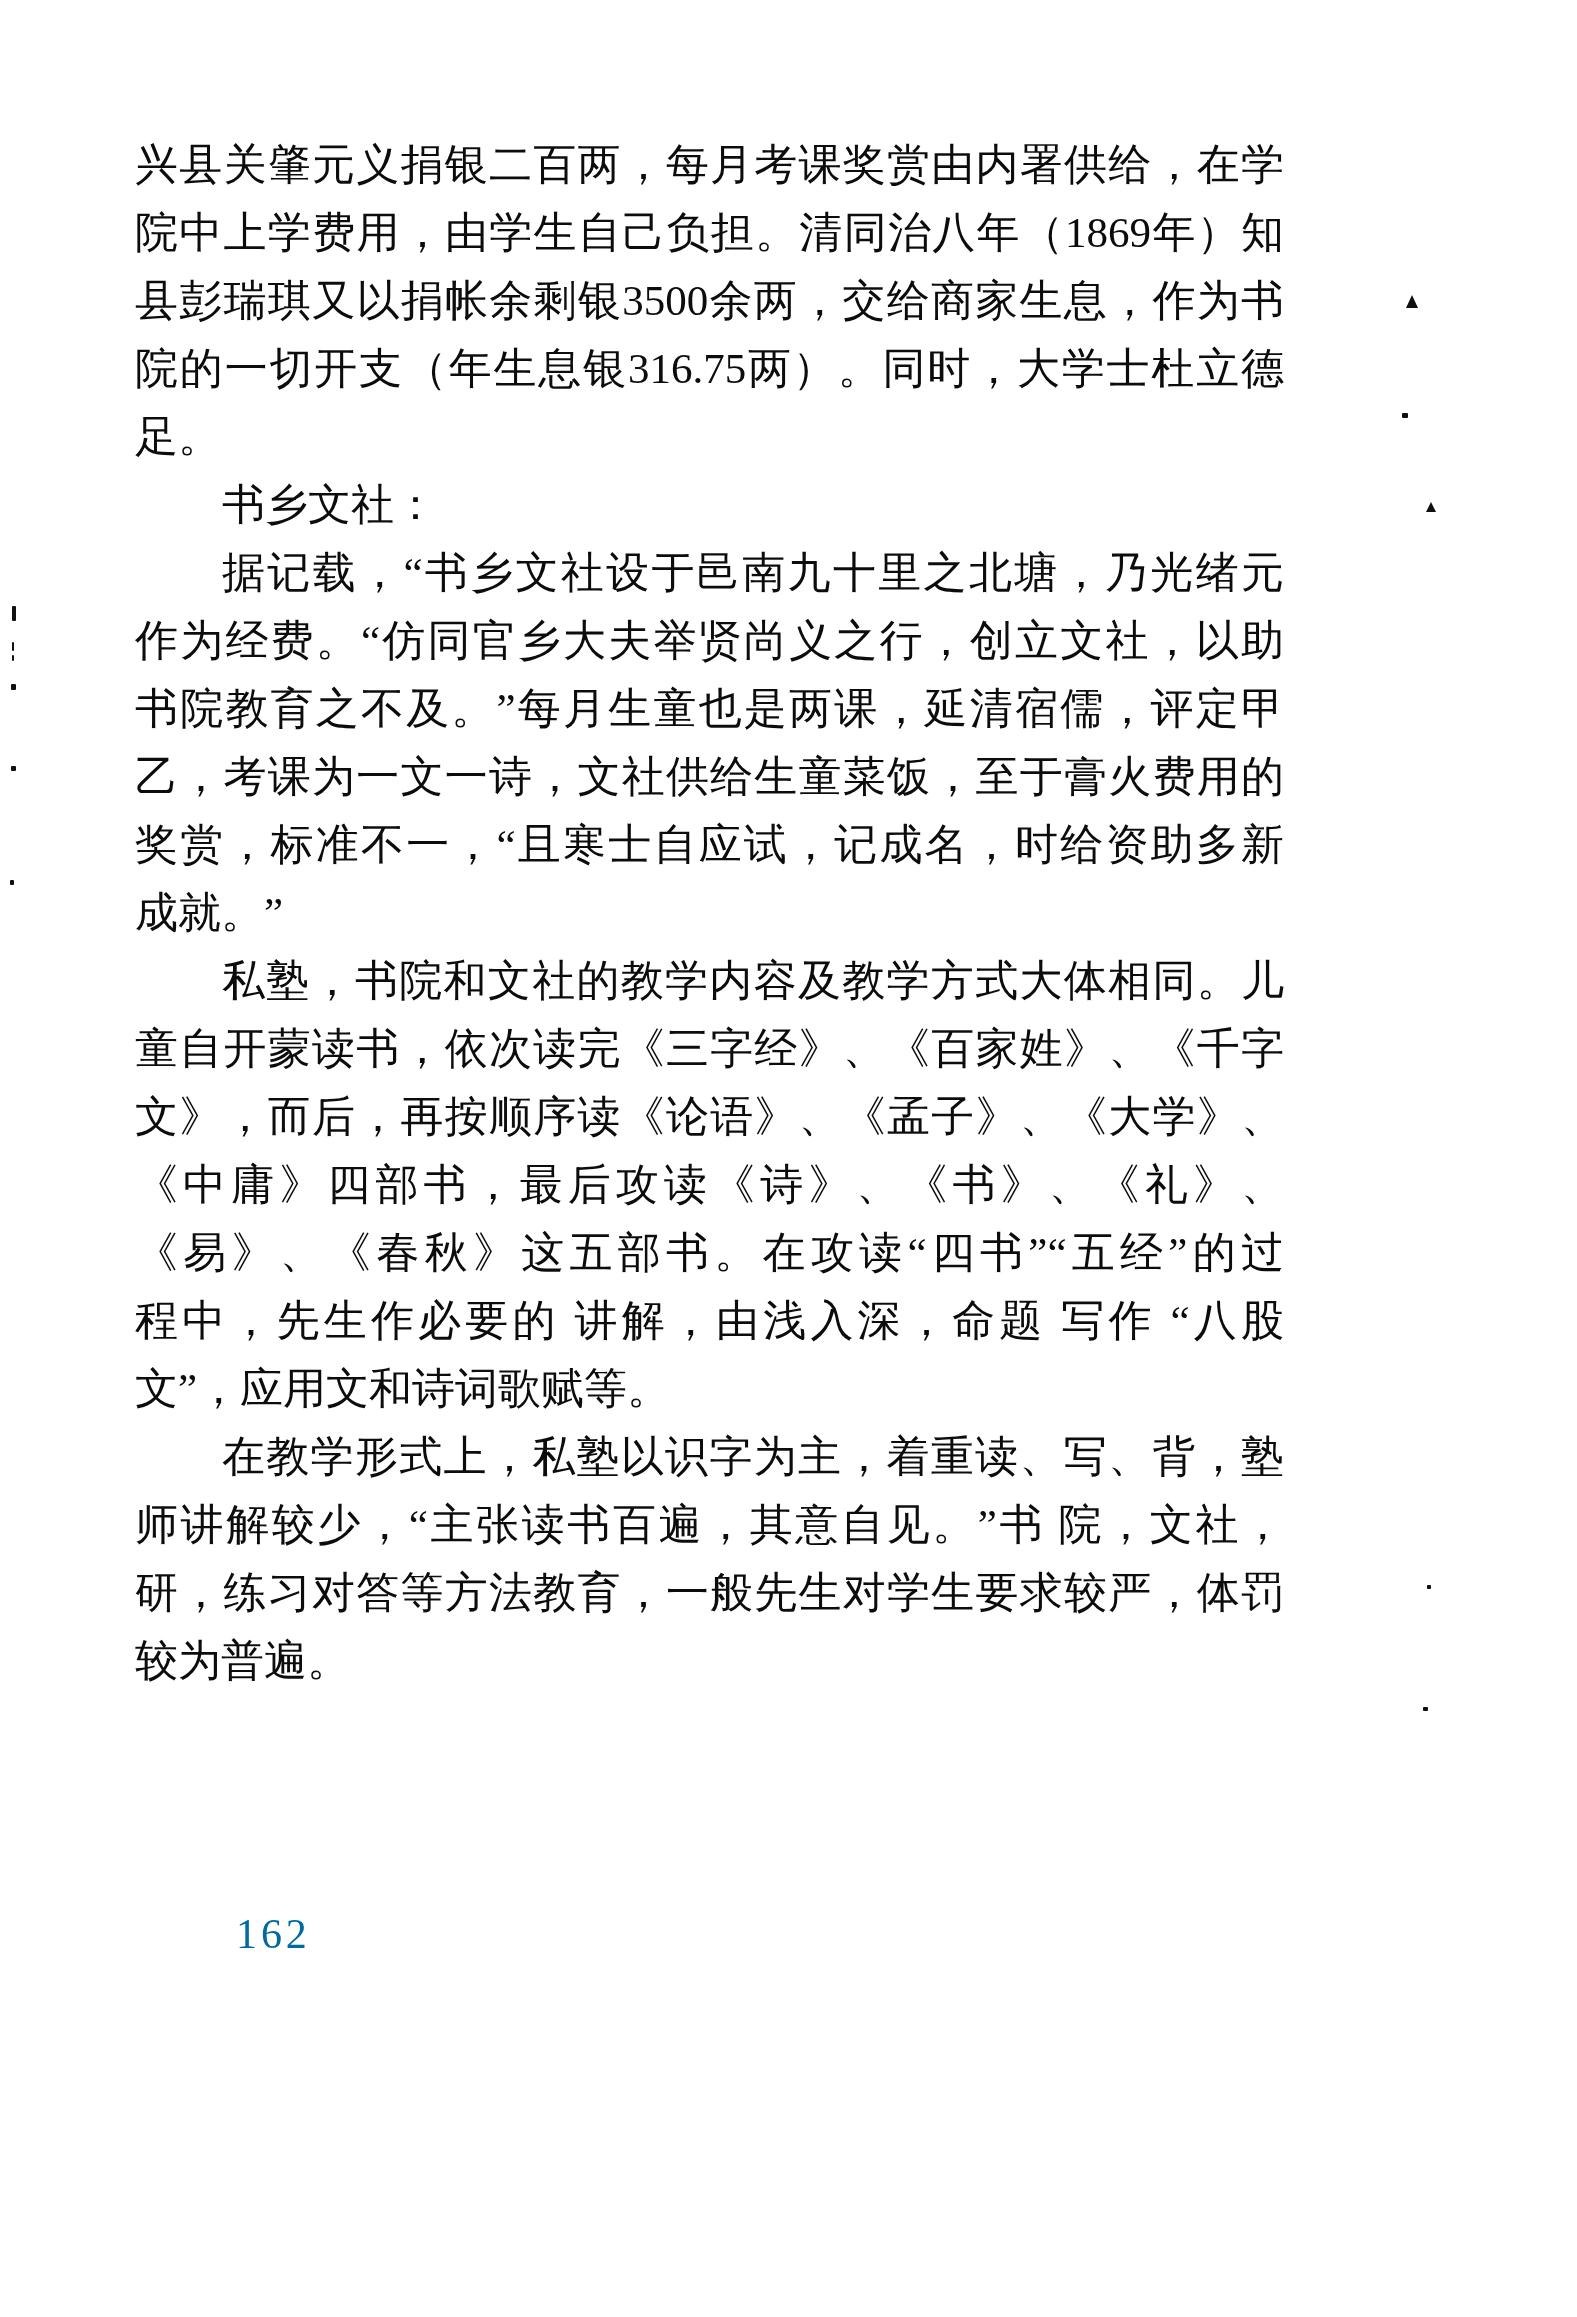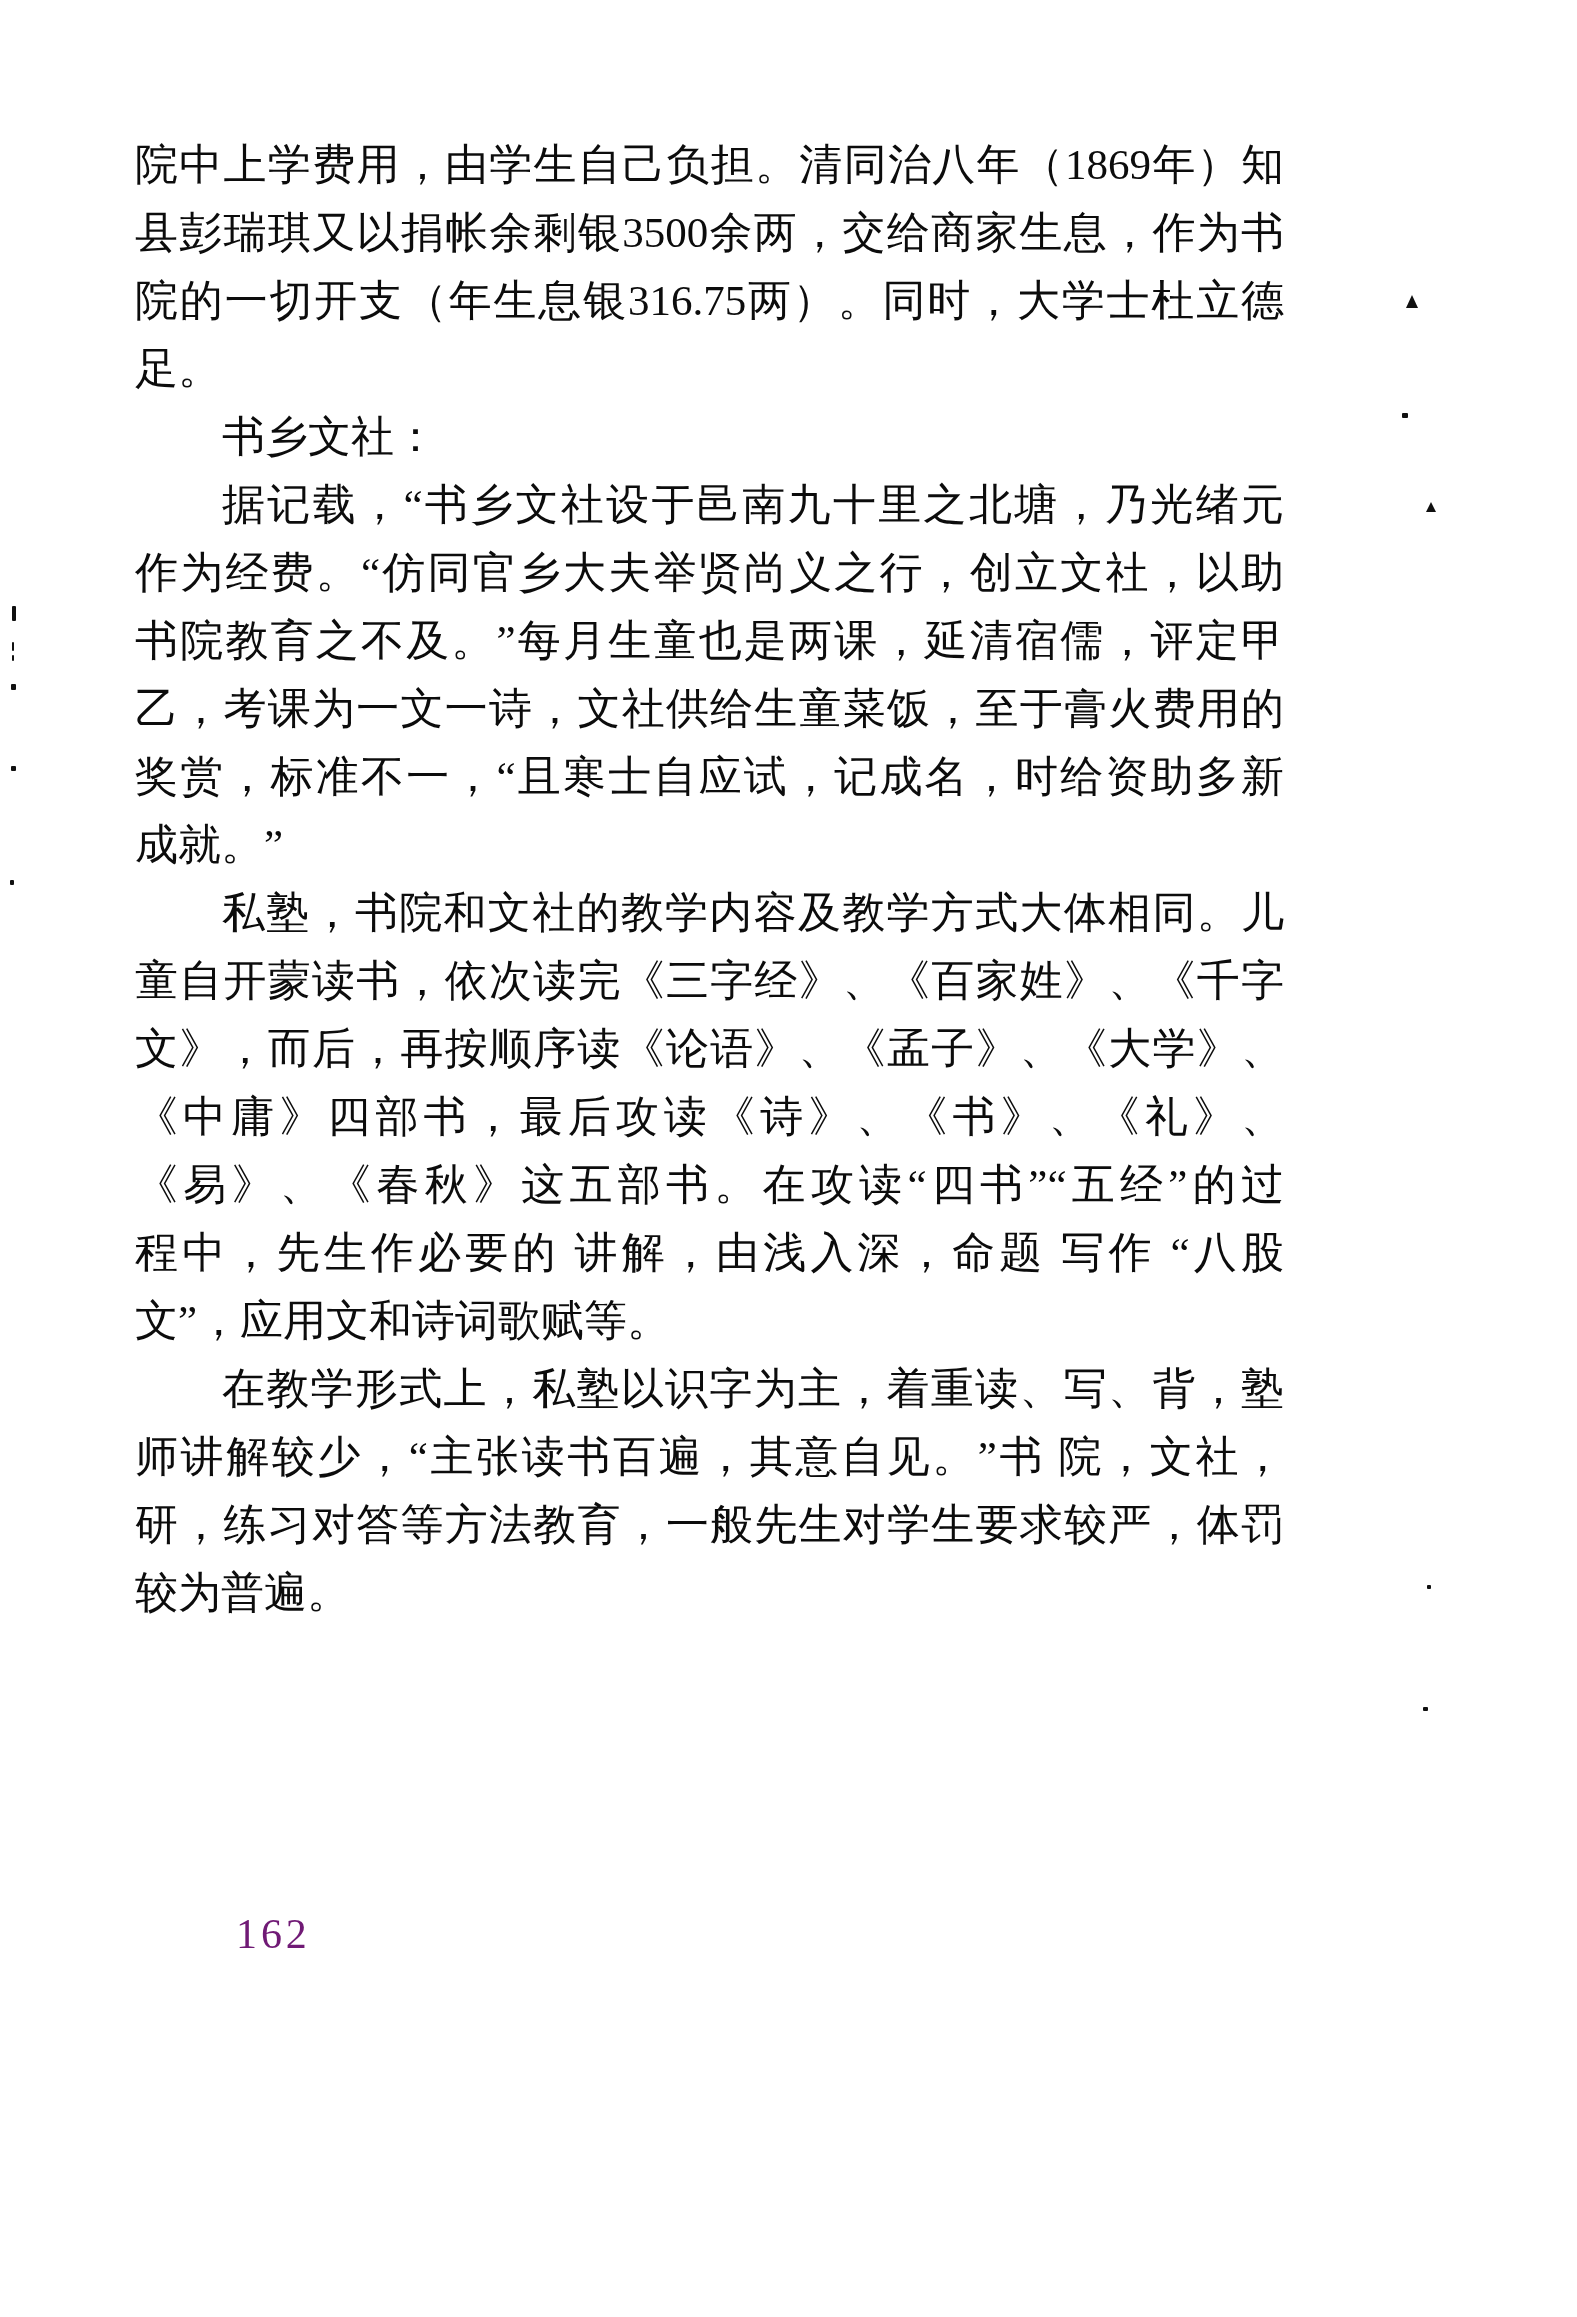--- a/index.html
+++ b/index.html
@@ -30,30 +30,31 @@
   }
   .line.indent{
     text-indent:87px;
   }
   .b{font-weight:normal;}
   .page-number{
     position:absolute;
     left:236px;top:1910px;
     font-size:42px;
     letter-spacing:3.9px;
-    color:#701a75;
+    color:#0369a1;
     font-family:"Liberation Serif","DejaVu Serif",serif;
   }
   #marks{position:absolute;inset:0;pointer-events:none;}
 </style>
 </head>
 <body>
 
 <div class="page">
   <div class="text-block" id="text-block">
+      <div class="line fill"><span>兴县关肇元义捐银二百两，每月考课奖赏由内署供给，在学</span></div>
       <div class="line fill"><span>院中上学费用，由学生自己负担。清同治八年（1869年）知</span></div>
       <div class="line fill"><span>县彭瑞琪又以捐帐余剩银3500余两，交给商家生息，作为书</span></div>
       <div class="line fill"><span>院的一切开支（年生息银316.75两）。同时，大学士杜立德</span></div>
       <div class="line"><span>足。</span></div>
       <div class="line indent"><span>书乡文社：</span></div>
       <div class="line indent fill"><span>据记载，“书乡文社设于邑南九十里之北塘，乃光绪元</span></div>
       <div class="line fill"><span>作为经费。“仿同官乡大夫举贤尚义之行，创立文社，以助</span></div>
       <div class="line fill"><span>书院教育之不及。”每月生童也是两课，延清宿儒，评定甲</span></div>
       <div class="line fill"><span>乙，考课为一文一诗，文社供给生童菜饭，至于膏火费用的</span></div>
       <div class="line fill"><span>奖赏，标准不一，“且寒士自应试，记成名，时给资助多新</span></div>

